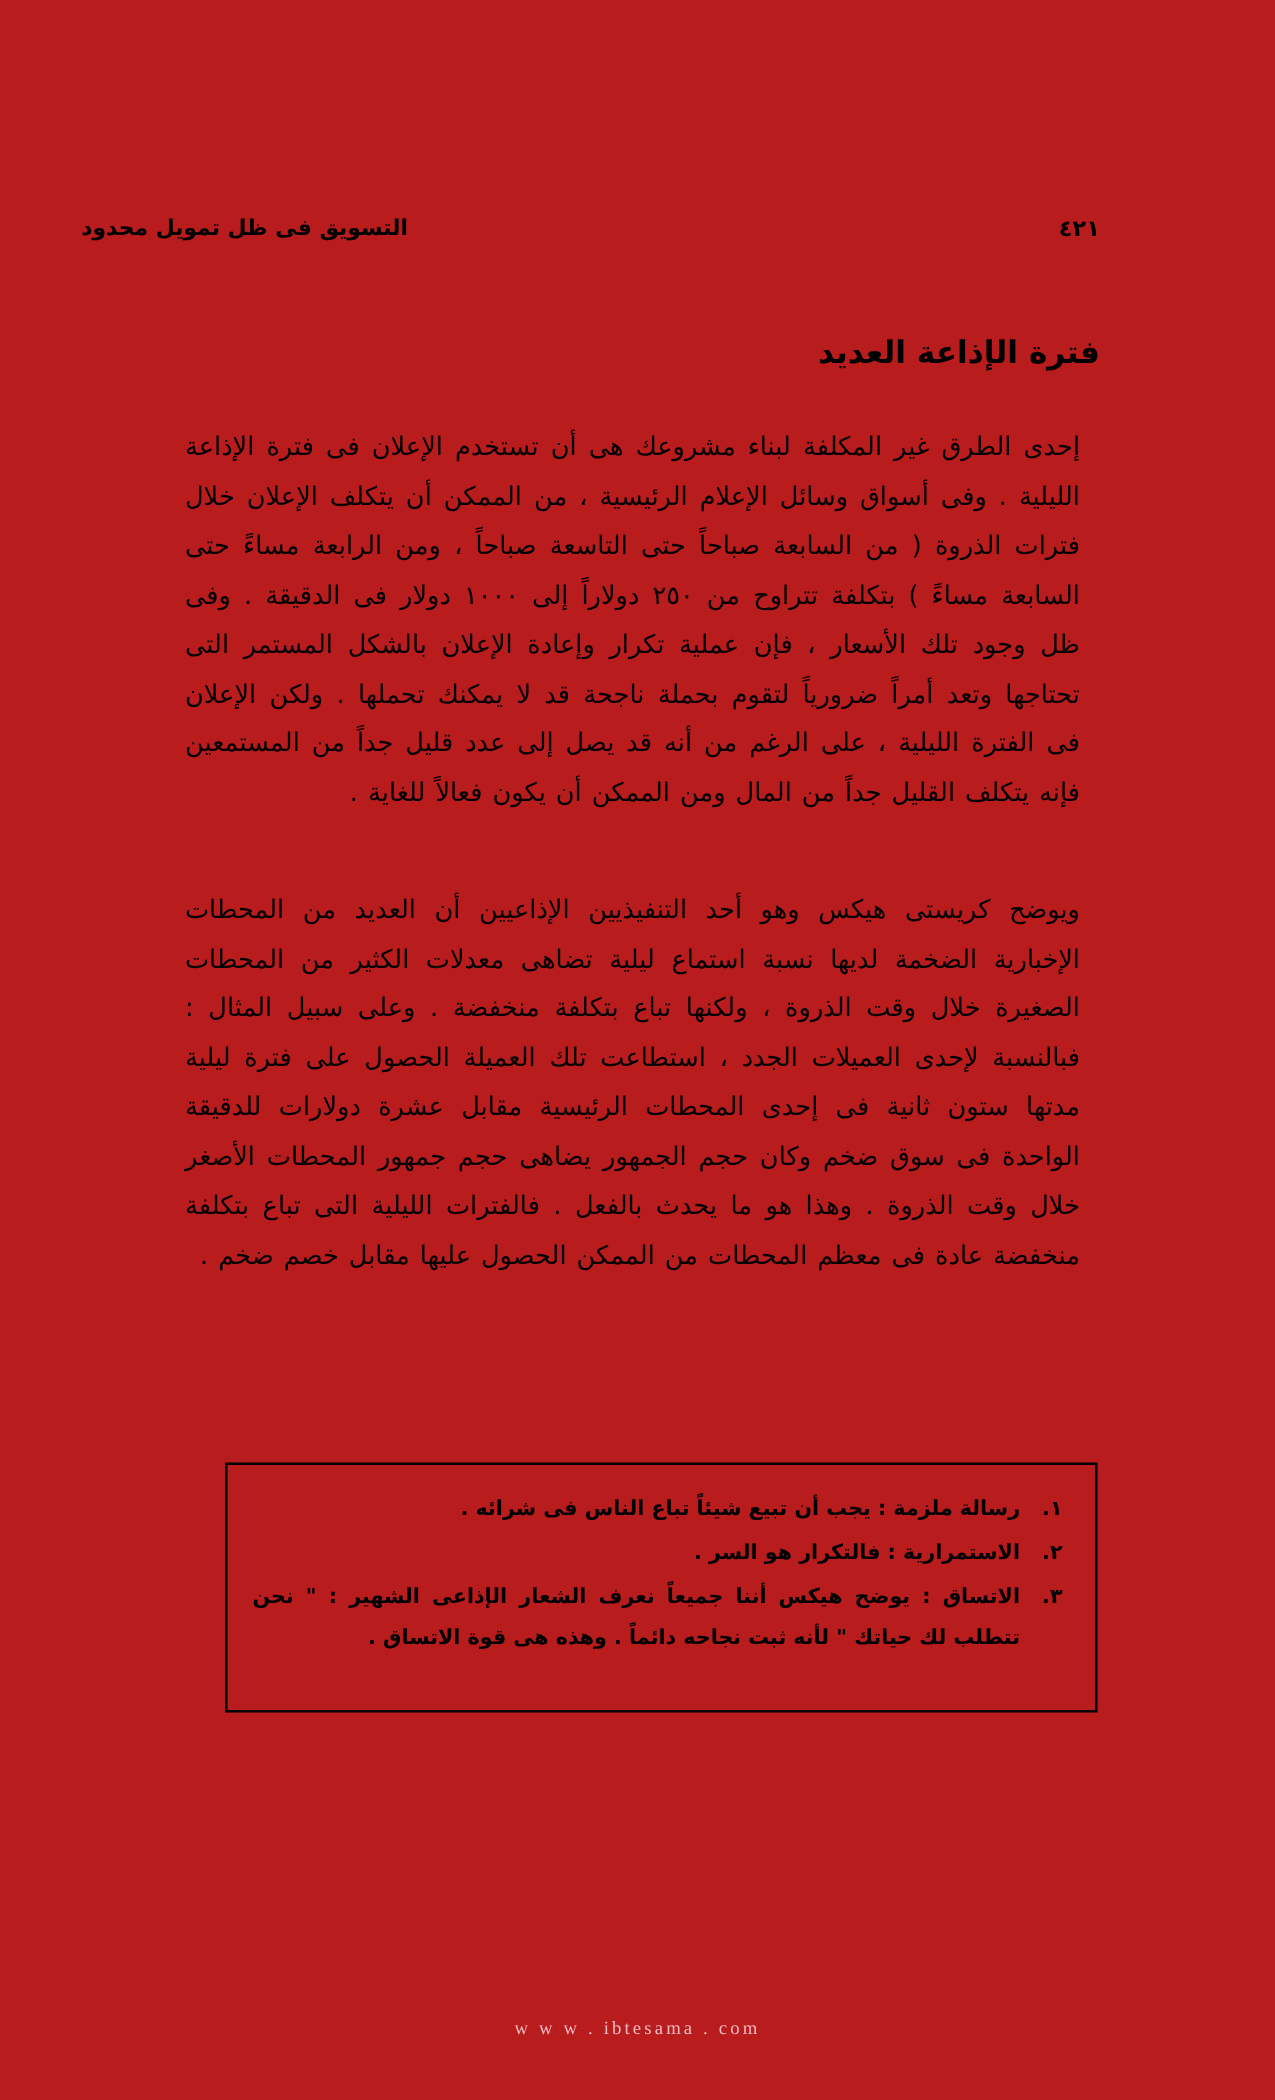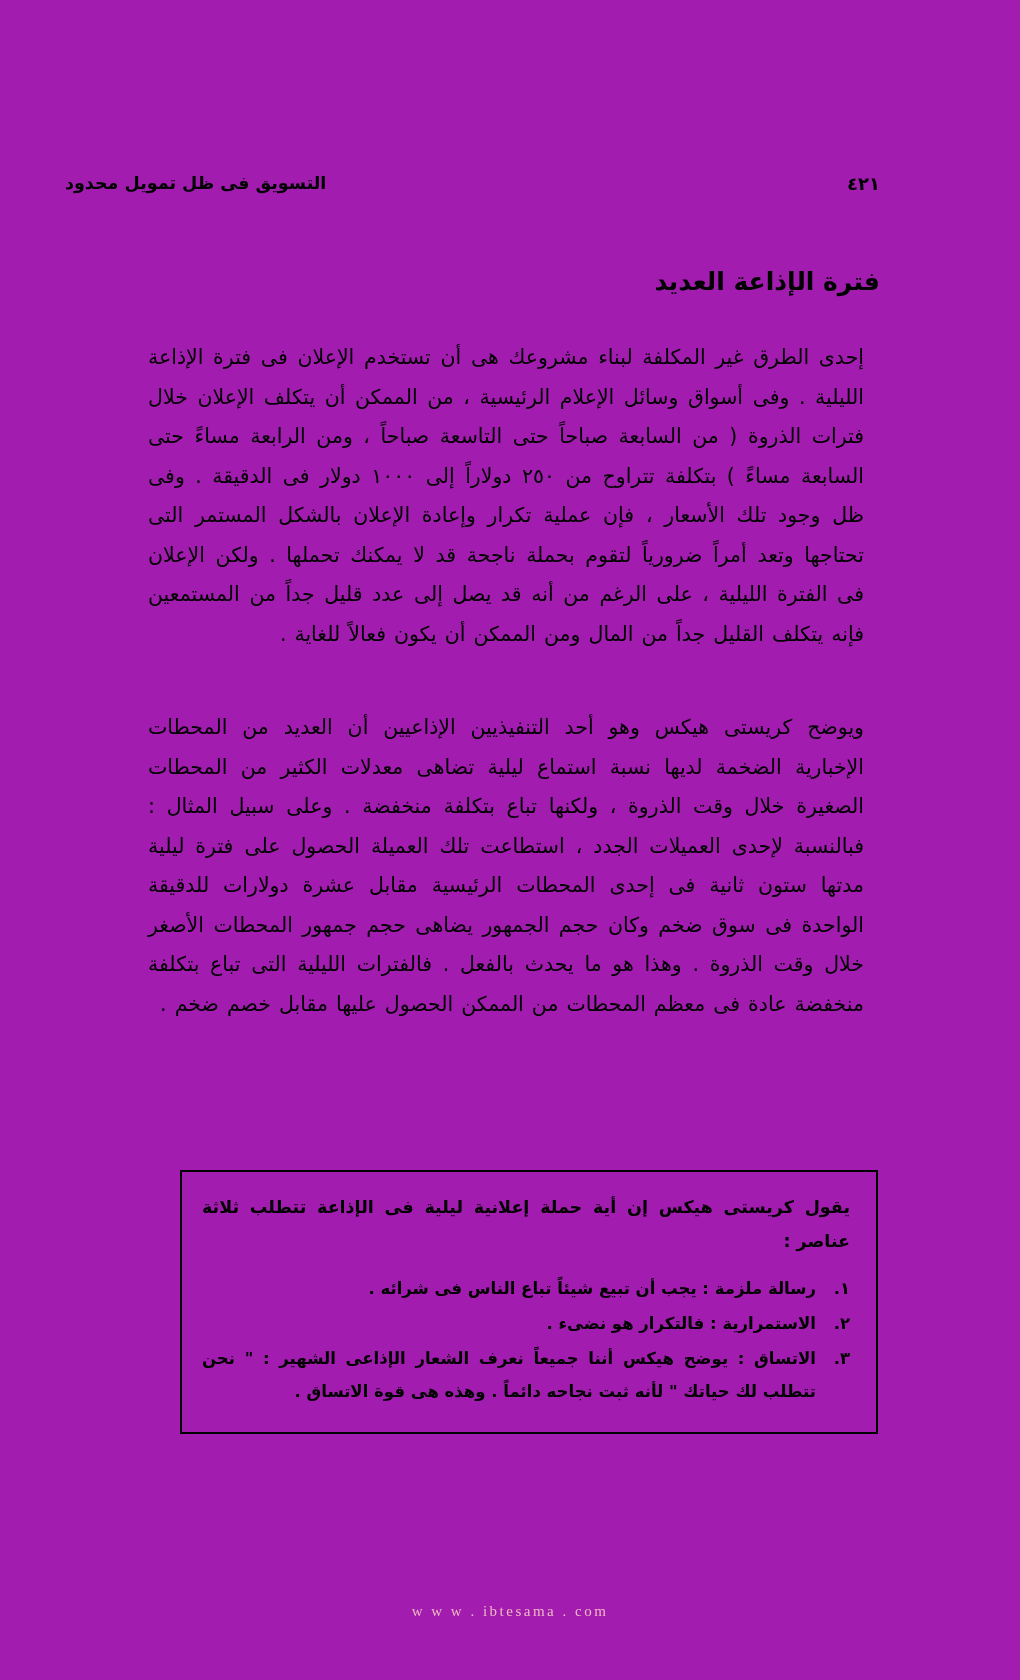--- a/index.html
+++ b/index.html
@@ -5,21 +5,21 @@
 <style>
   html, body {
     margin: 0;
     padding: 0;
     background: #ffffff;
   }
   .page {
     position: relative;
     width: 1020px;
     height: 1680px;
-    background: #a21caf;
+    background: #b91c1c;
     margin: 0 auto;
     overflow: hidden;
     font-family: "DejaVu Sans", "Liberation Sans", sans-serif;
     color: #000000;
     direction: rtl;
   }
 
   
   .running-head {
     position: absolute;
@@ -124,21 +124,21 @@
     text-align: justify;
     text-align-last: right;
   }
   .li-1 .li-text, .li-2 .li-text {
     text-align: left;
   }
 
   
   .watermark {
     position: absolute;
-    bottom: 60px;
+    bottom: 48px;
     left: 0;
     right: 0;
     text-align: center;
     direction: ltr;
     font-family: "Liberation Serif", "DejaVu Serif", serif;
     font-size: 15px;
     letter-spacing: 2.5px;
     color: #f0b9c2;
   }
 </style>
@@ -156,29 +156,28 @@
 
   <div class="body-block para-1">
     <p class="indent">إحدى الطرق غير المكلفة لبناء مشروعك هى أن تستخدم الإعلان فى فترة الإذاعة الليلية . وفى أسواق وسائل الإعلام الرئيسية ، من الممكن أن يتكلف الإعلان خلال فترات الذروة ( من السابعة صباحاً حتى التاسعة صباحاً ، ومن الرابعة مساءً حتى السابعة مساءً ) بتكلفة تتراوح من ٢٥٠ دولاراً إلى ١٠٠٠ دولار فى الدقيقة . وفى ظل وجود تلك الأسعار ، فإن عملية تكرار وإعادة الإعلان بالشكل المستمر التى تحتاجها وتعد أمراً ضرورياً لتقوم بحملة ناجحة قد لا يمكنك تحملها . ولكن الإعلان فى الفترة الليلية ، على الرغم من أنه قد يصل إلى عدد قليل جداً من المستمعين فإنه يتكلف القليل جداً من المال ومن الممكن أن يكون فعالاً للغاية .</p>
   </div>
 
   <div class="body-block para-2">
     <p class="indent">ويوضح كريستى هيكس وهو أحد التنفيذيين الإذاعيين أن العديد من المحطات الإخبارية الضخمة لديها نسبة استماع ليلية تضاهى معدلات الكثير من المحطات الصغيرة خلال وقت الذروة ، ولكنها تباع بتكلفة منخفضة . وعلى سبيل المثال : فبالنسبة لإحدى العميلات الجدد ، استطاعت تلك العميلة الحصول على فترة ليلية مدتها ستون ثانية فى إحدى المحطات الرئيسية مقابل عشرة دولارات للدقيقة الواحدة فى سوق ضخم وكان حجم الجمهور يضاهى حجم جمهور المحطات الأصغر خلال وقت الذروة . وهذا هو ما يحدث بالفعل . فالفترات الليلية التى تباع بتكلفة منخفضة عادة فى معظم المحطات من الممكن الحصول عليها مقابل خصم ضخم .</p>
   </div>
 
   <div class="callout">
-    <p class="callout-lead">يقول كريستى هيكس إن أية حملة إعلانية ليلية فى الإذاعة تتطلب ثلاثة عناصر :</p>
     <ol class="callout-list">
       <li class="li-1">
         <span class="li-num">١.</span>
         <span class="li-text">رسالة ملزمة : يجب أن تبيع شيئاً تباع الناس فى شرائه .</span>
       </li>
       <li class="li-2">
         <span class="li-num">٢.</span>
-        <span class="li-text">الاستمرارية : فالتكرار هو نضىء .</span>
+        <span class="li-text">الاستمرارية : فالتكرار هو السر .</span>
       </li>
       <li class="li-3">
         <span class="li-num">٣.</span>
         <span class="li-text">الاتساق : يوضح هيكس أننا جميعاً نعرف الشعار الإذاعى الشهير : " نحن تتطلب لك حياتك " لأنه ثبت نجاحه دائماً . وهذه هى قوة الاتساق .</span>
       </li>
     </ol>
   </div>
 
   <div class="watermark">w w w . ibtesama . com</div>
 

